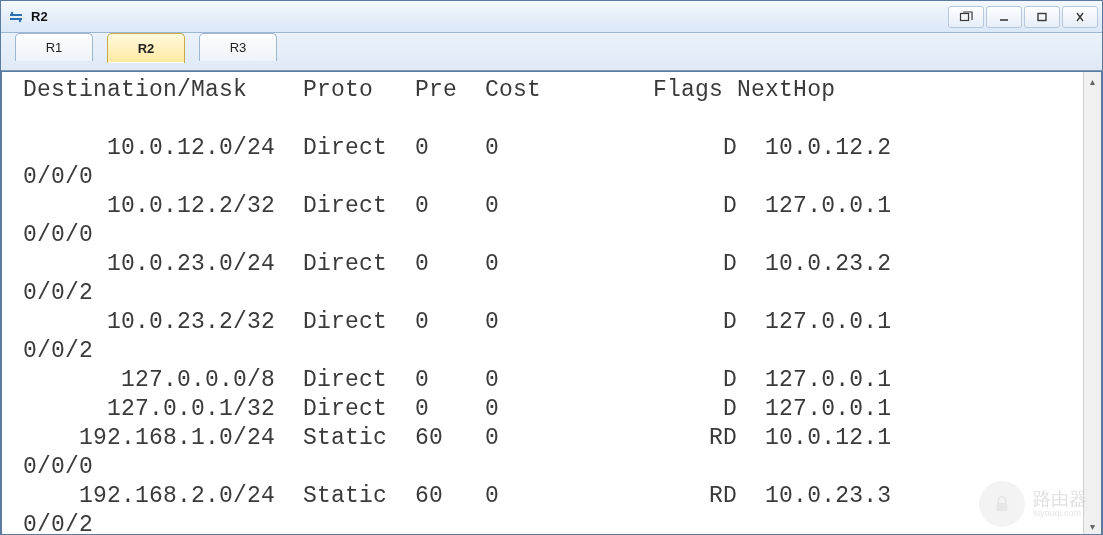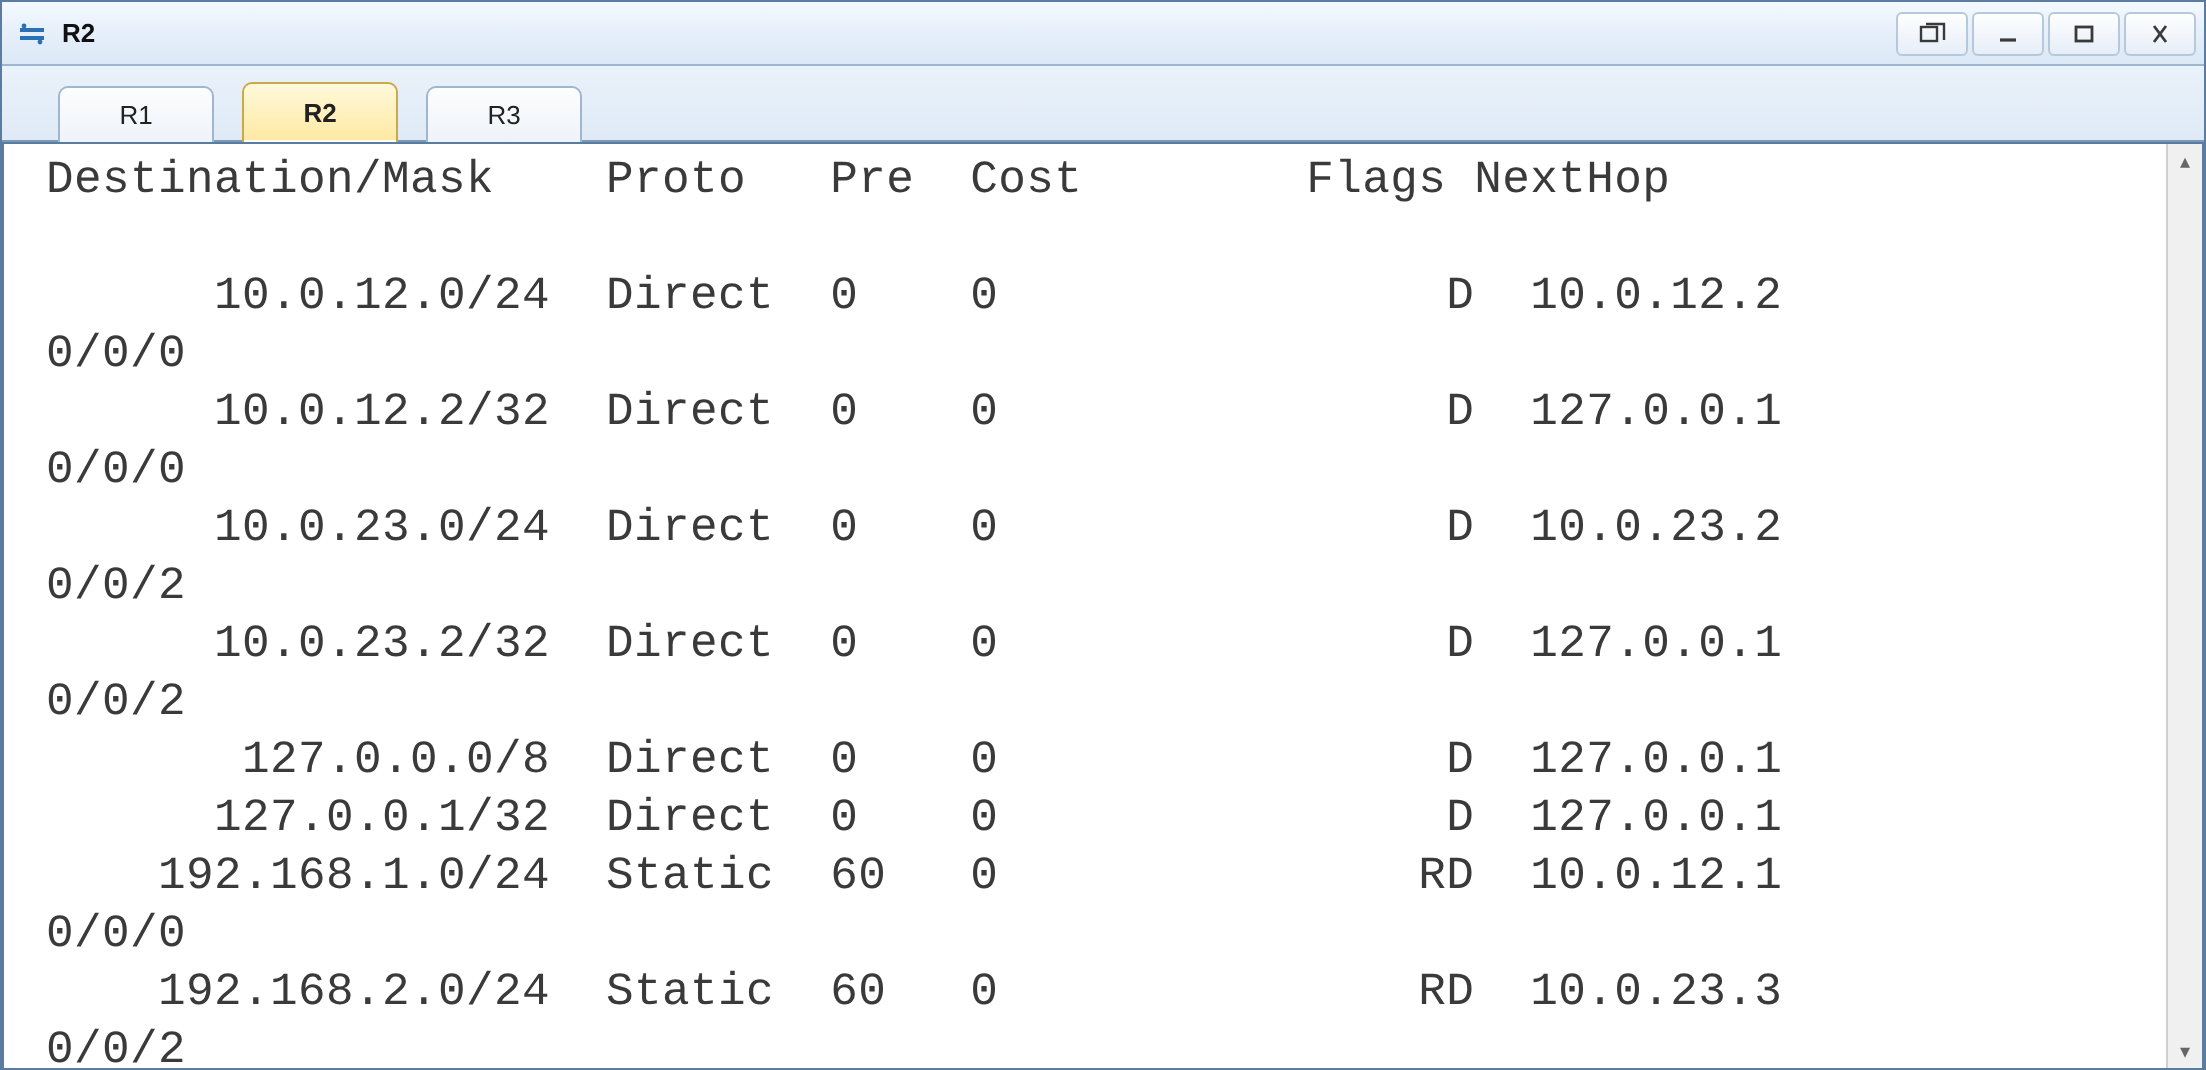--- a/index.html
+++ b/index.html
@@ -35,22 +35,22 @@
     border-color:#b7c8db;
     color:#3a3a3a;
     font-size:13px;
   }
   .win-btn svg { stroke:#3a3a3a; }
   
   .tabstrip {
     height:38px;
     background: linear-gradient(to bottom,#eaf2fb,#dfeaf6);
     border-bottom:1px solid #7a9ab8;
-    display:flex; align-items:flex-end;
-    padding:0 0 0 28px;
+    display:flex; align-items:flex-start;
+    padding:0 0 0 14px;
     gap:14px;
   }
   .tab {
     min-width:78px; height:28px;
     border:1px solid #9db7d1;
     border-bottom:none;
     border-top-left-radius:5px; border-top-right-radius:5px;
     background:linear-gradient(to bottom,#fdfdfd,#eef3f9);
     display:flex; align-items:center; justify-content:center;
     font-size:13px; color:#222;
@@ -161,13 +161,25 @@
       127.0.0.1/32  Direct  0    0                D  127.0.0.1
     192.168.1.0/24  Static  60   0               RD  10.0.12.1
 0/0/0
     192.168.2.0/24  Static  60   0               RD  10.0.23.3
 0/0/2
 </div>
   <div class="scrollbar">
     <div class="sb-arrow">▴</div>
     <div class="sb-arrow">▾</div>
   </div>
+  <div class="watermark">
+    <div class="wm-badge">
+      <svg width="22" height="22" viewBox="0 0 24 24" fill="none">
+          <rect x="6" y="11" width="12" height="9" rx="2" fill="#cfcfcf"></rect>
+          <path d="M8 11V8a4 4 0 018 0v3" stroke="#cfcfcf" stroke-width="2"></path>
+        </svg>
+    </div>
+    <div>
+      <div class="wm-text">路由器</div>
+      <div class="wm-sub">luyouqi.com</div>
+    </div>
+  </div>
 </div>
 
 </body></html>

